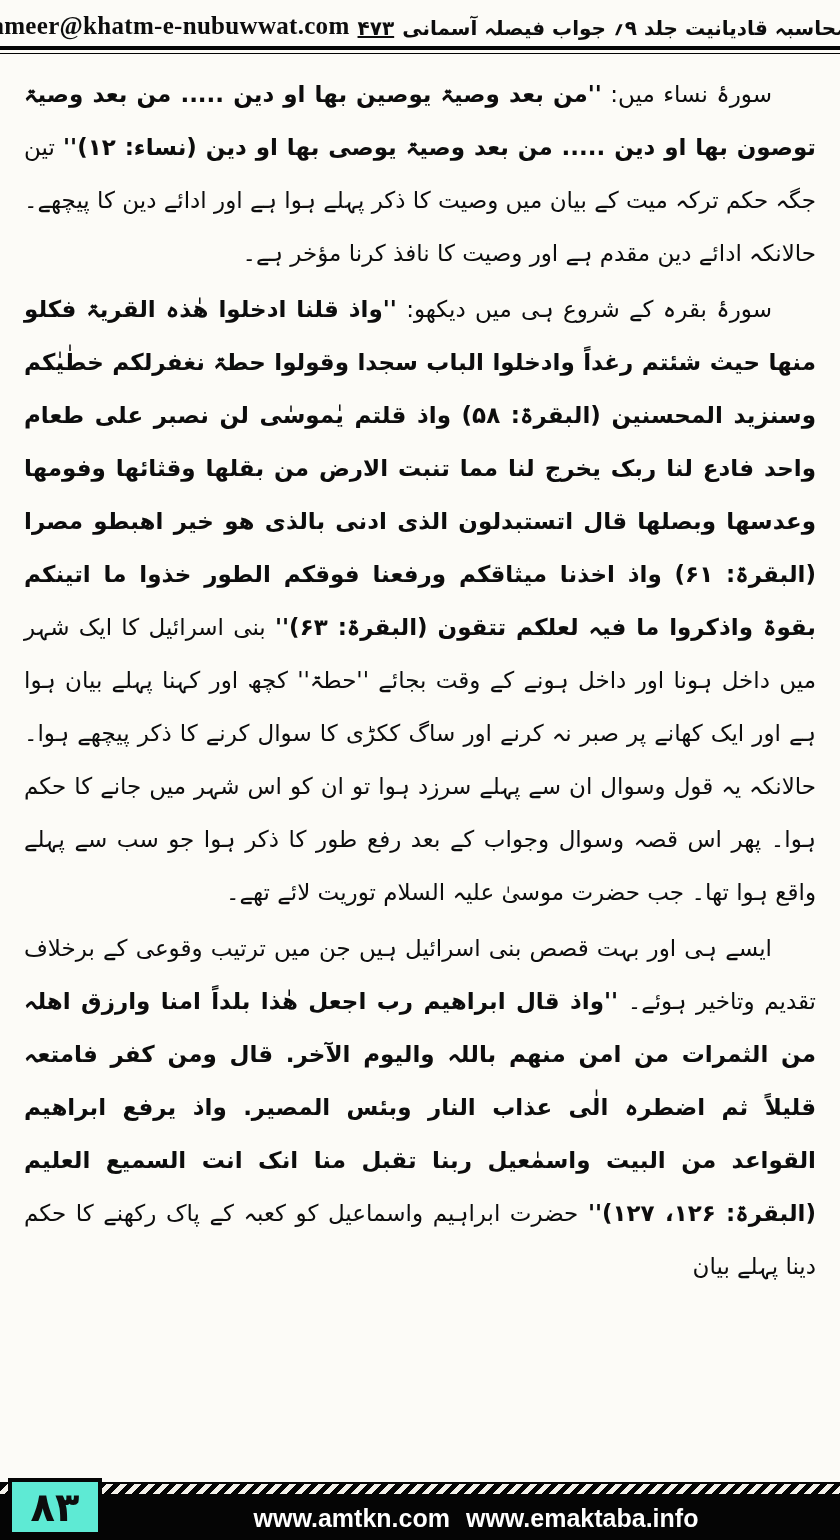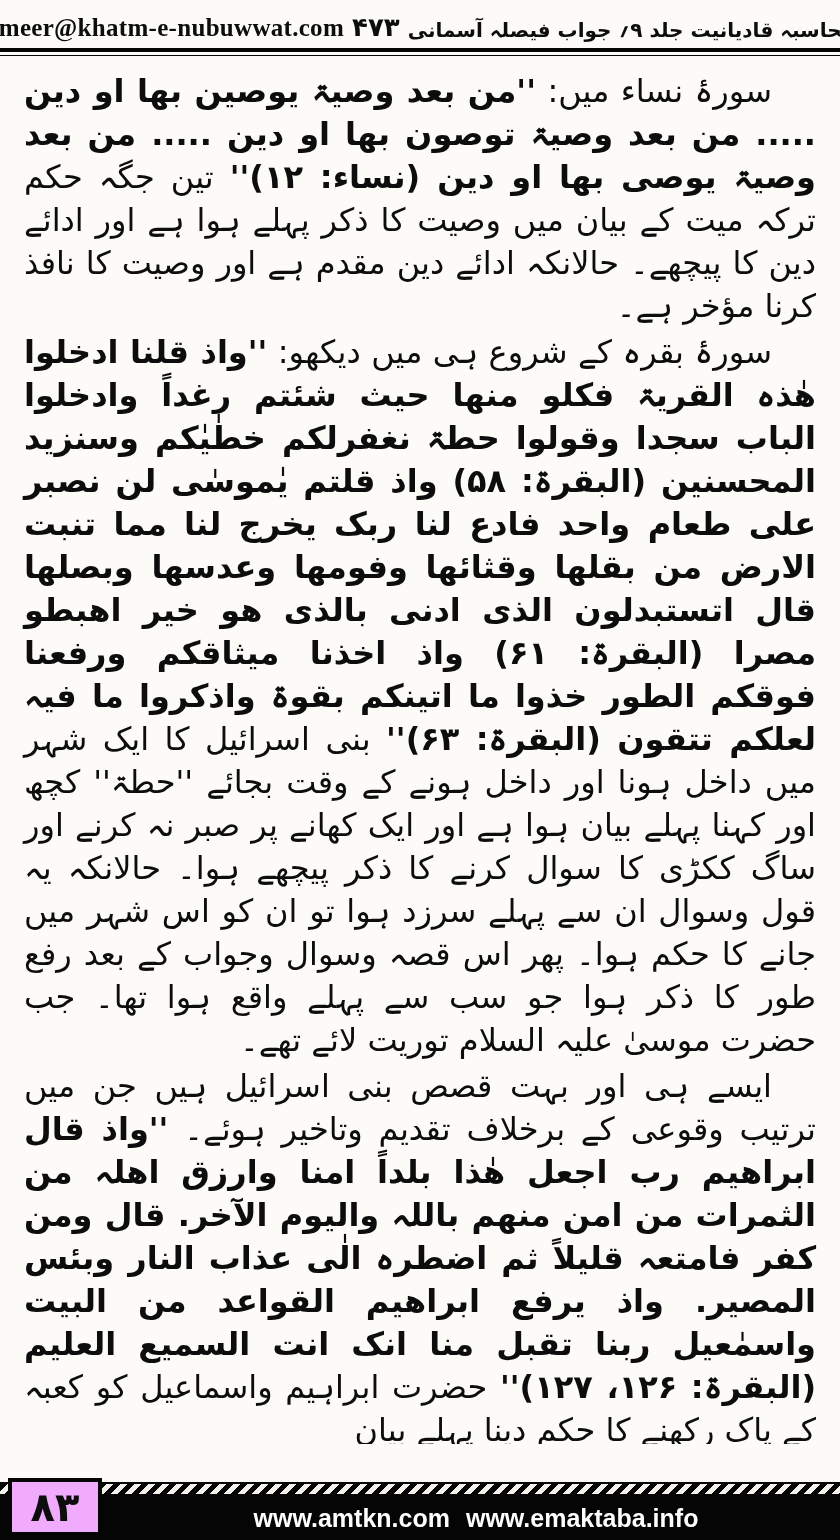--- a/index.html
+++ b/index.html
@@ -11,32 +11,32 @@
   }
   .header {
     display:flex; justify-content:center; align-items:flex-end;
     padding:12px 20px 6px 20px;
   }
   .header-email {
     font-family:"Liberation Serif", serif; font-weight:bold;
     font-size:25px; letter-spacing:.3px; white-space:nowrap;
   }
   .header-pagenum {
-    direction:rtl; font-weight:bold; font-size:26px; padding:0 8px;
+    direction:rtl; font-weight:bold; font-size:20px; padding:0 8px;text-decoration:underline;
   }
   .header-title {
     direction:rtl; font-weight:bold; font-size:20px; white-space:nowrap;
   }
   .rule-thick { height:4px; background:#050505; }
   .rule-thin  { height:1px; background:#050505; margin-top:3px; }
 
   .body-text {
     direction:rtl; text-align:justify; text-align-last:right;
     padding:14px 24px 0 24px;
-    font-size:32px; line-height:43px;
+    font-size:23px; line-height:53px;
     height:1388px; overflow:hidden;
   }
   .para { text-indent:44px; margin-bottom:3px; }
   .seg.urdu   { font-weight:normal; }
   .seg.arabic { font-weight:bold; }
 
   .footer { position:absolute; left:0; right:0; bottom:0; height:66px; }
   .braid {
     position:absolute; left:0; right:0; bottom:44px; height:14px;
     background:repeating-linear-gradient(135deg,#050505 0 5px,#f4f1ea 5px 10px);
@@ -46,21 +46,21 @@
     position:absolute; left:0; right:0; bottom:0; height:44px;
     background:#050505; color:#ffffff;
     display:flex; align-items:center; justify-content:center; gap:16px;
     padding-left:112px;
     font-family:"Liberation Sans", sans-serif; font-weight:bold; font-size:25px;
     white-space:nowrap;
   }
   .footer-link { display:inline-block; }
   .page-box {
     position:absolute; left:8px; bottom:4px; width:94px; height:58px;
-    background:#f0abfc; border:4px solid #050505;
+    background:#5eead4; border:4px solid #050505;
     display:flex; align-items:center; justify-content:center;
     direction:rtl; font-weight:bold; font-size:40px; z-index:2;
   }
 </style>
 </head>
 <body>
 
 <div class="page">
 
   <div class="header">

